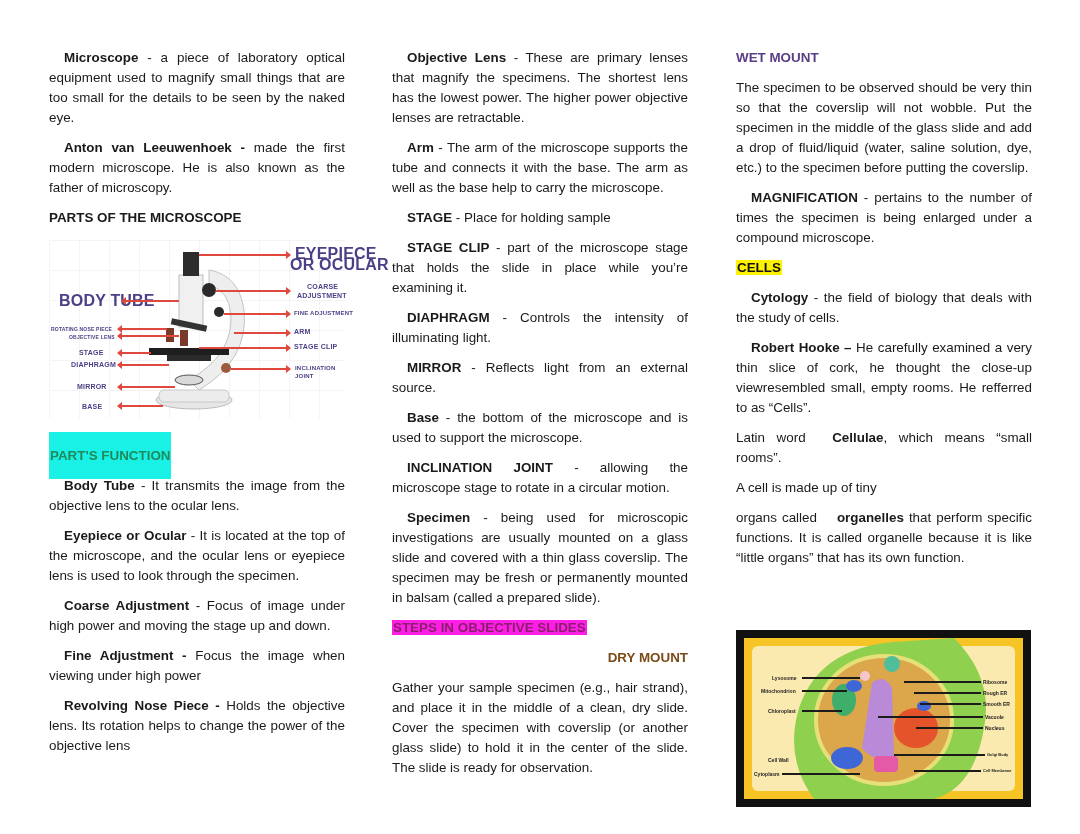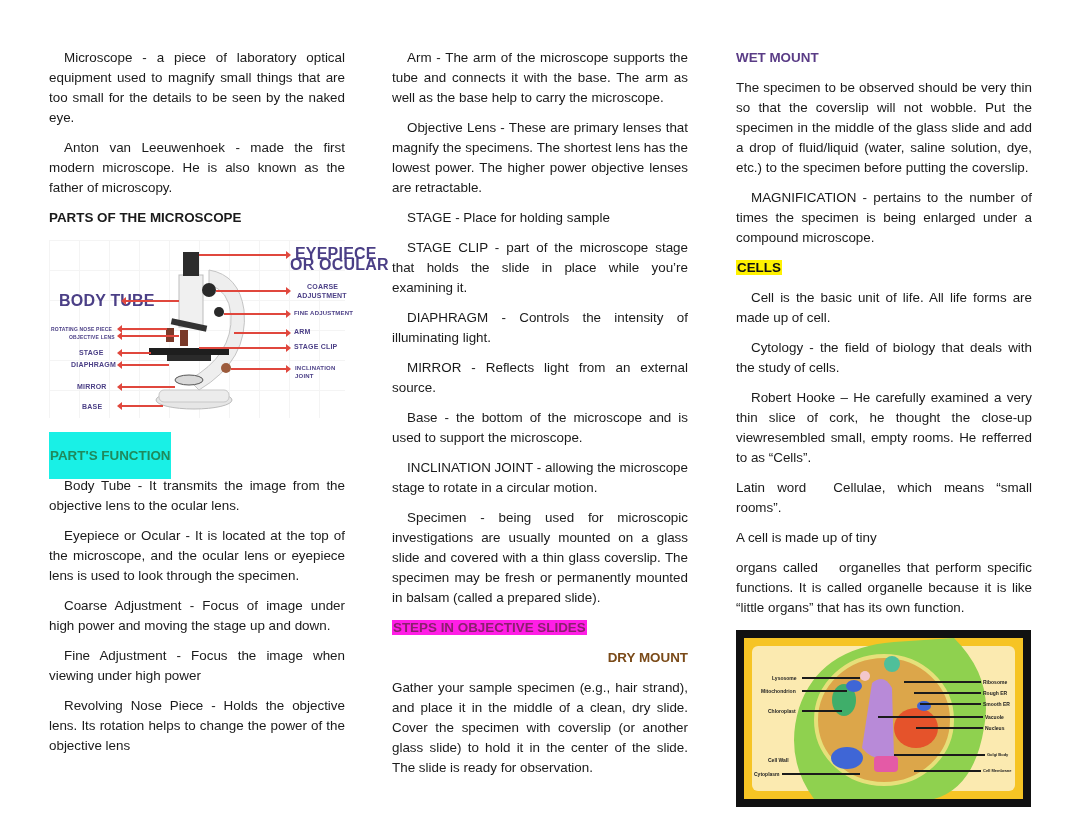--- a/index.html
+++ b/index.html
@@ -8,21 +8,21 @@
     font-family: "Liberation Sans", sans-serif; color: #1a1a1a;
   }
   .col {
     position: absolute; top: 48px; width: 296px;
     font-size: 13.4px; line-height: 20px;
   }
   .col1 { left: 49px; }
   .col2 { left: 392px; }
   .col3 { left: 736px; }
   p { margin: 0 0 10px 0; text-align: justify; }
-  b { font-weight: normal; padding-left: 15px; }
+  b { font-weight: bold; padding-left: 15px; }
   .heading { font-weight: bold; margin: 0 0 10px 0; }
   .hl-cyan { background: #19f0e6; color: #1f8a5c; padding: 16px 1px; }
   .hl-magenta { background: #ff1ee6; color: #8a1f6e; padding: 0 1px; }
   .hl-yellow { background: #fff200; color: #111; padding: 0 1px; }
   .brown { color: #7a4a18; text-align: right; }
   .purple { color: #5a3c86; }
 
   
   .micro {
     position: relative; width: 296px; height: 178px; margin: 12px 0 28px 0;
@@ -127,40 +127,39 @@
 
   <div class="heading"><span class="hl-cyan">PART'S FUNCTION</span></div>
   <p><b>Body Tube</b><span> - It transmits the image from the objective lens to the ocular lens.</span></p>
   <p><b>Eyepiece or Ocular</b><span> - It is located at the top of the microscope, and the ocular lens or eyepiece lens is used to look through the specimen.</span></p>
   <p><b>Coarse Adjustment</b><span> - Focus of image under high power and moving the stage up and down.</span></p>
   <p><b>Fine Adjustment -</b><span> Focus the image when viewing under high power</span></p>
   <p><b>Revolving Nose Piece -</b><span> Holds the objective lens. Its rotation helps to change the power of the objective lens</span></p>
 </div>
 
 <div class="col col2">
+  <p><b>Objective Lens</b><span> - These are primary lenses that magnify the specimens. The shortest lens has the lowest power. The higher power objective lenses are retractable.</span></p>
   <p><b>Arm</b><span> - The arm of the microscope supports the tube and connects it with the base. The arm as well as the base help to carry the microscope.</span></p>
-  <p><b>Objective Lens</b><span> - These are primary lenses that magnify the specimens. The shortest lens has the lowest power. The higher power objective lenses are retractable.</span></p>
   <p><b>STAGE</b><span> - Place for holding sample</span></p>
   <p><b>STAGE CLIP</b><span> - part of the microscope stage that holds the slide in place while you’re examining it.</span></p>
   <p><b>DIAPHRAGM</b><span> - Controls the intensity of illuminating light.</span></p>
   <p><b>MIRROR</b><span> - Reflects light from an external source.</span></p>
   <p><b>Base</b><span> - the bottom of the microscope and is used to support the microscope.</span></p>
   <p><b>INCLINATION JOINT</b><span> - allowing the microscope stage to rotate in a circular motion.</span></p>
   <p><b>Specimen</b><span> - being used for microscopic investigations are usually mounted on a glass slide and covered with a thin glass coverslip. The specimen may be fresh or permanently mounted in balsam (called a prepared slide).</span></p>
   <div class="heading"><span class="hl-magenta">STEPS IN OBJECTIVE SLIDES</span></div>
   <div class="heading brown">DRY MOUNT</div>
   <p>Gather your sample specimen (e.g., hair strand), and place it in the middle of a clean, dry slide. Cover the specimen with coverslip (or another glass slide) to hold it in the center of the slide. The slide is ready for observation.</p>
 </div>
 
 <div class="col col3">
   <div class="heading purple" style="">WET MOUNT</div>
   <p>The specimen to be observed should be very thin so that the coverslip will not wobble. Put the specimen in the middle of the glass slide and add a drop of fluid/liquid (water, saline solution, dye, etc.) to the specimen before putting the coverslip.</p>
   <p><b>MAGNIFICATION</b><span> - pertains to the number of times the specimen is being enlarged under a compound microscope.</span></p>
   <div class="heading"><span class="hl-yellow">CELLS</span></div>
-  <p><b>Cell</b><span> is the basic unit of life. All life forms are made up of cell.</span></p>
   <p><b>Cytology</b><span> - the field of biology that deals with the study of cells.</span></p>
   <p><b>Robert Hooke –</b><span> He  carefully examined a very thin slice of cork, he thought the close-up viewresembled small, empty rooms. He refferred to as “Cells”.</span></p>
   <p><span>Latin word </span><b>Cellulae</b><span>, which means “small rooms”.</span></p>
   <p>A cell is made up of tiny</p>
   <p><span>organs called </span><b>organelles</b><span> that perform specific functions. It is called organelle because it is like “little organs” that has its own function.</span></p>
 </div>
 
 <div class="cell-frame">
   <div class="cell-inner">
     <div class="cell-bg"></div>

